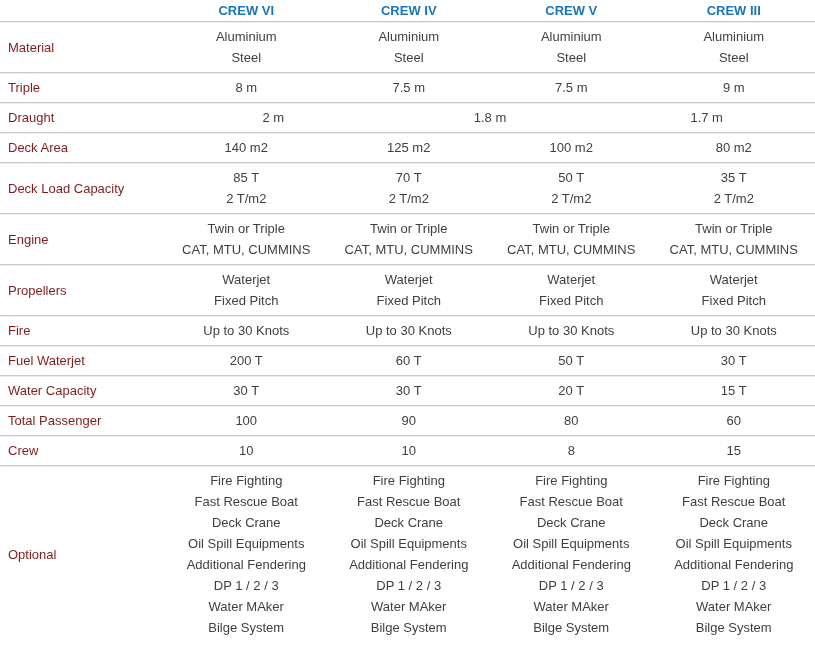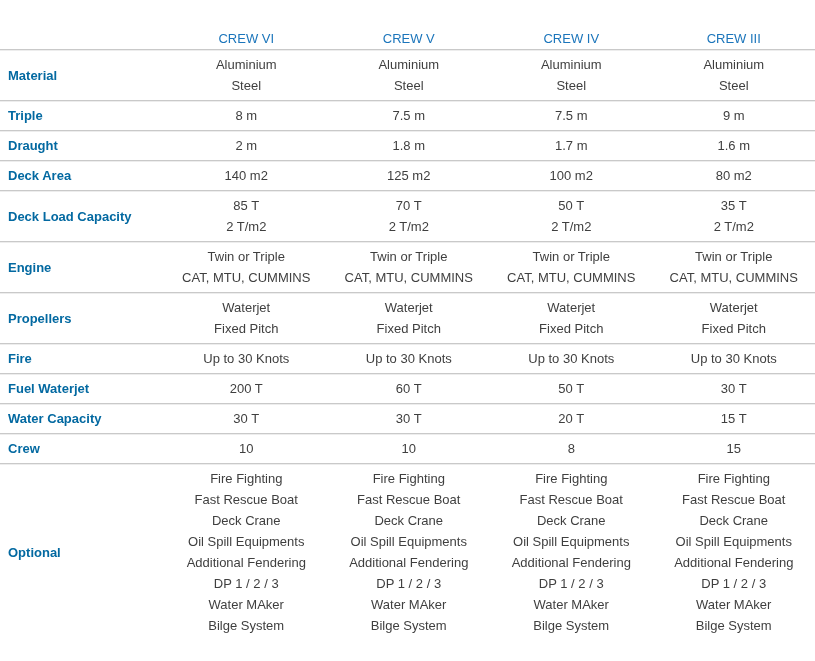--- a/index.html
+++ b/index.html
@@ -34,43 +34,42 @@
     flex: 0 0 165px;
     box-sizing: border-box;
     padding-left: 8px;
     text-align: left;
   }
   .value-cell {
     flex: 1 1 0;
     text-align: center;
   }
   .row-label {
-    color: #0369a1;
-    font-weight: bold;
+    color: #7f1d1d;
+    font-weight: normal;
   }
   .header-cell {
     color: #1b75bb;
-    font-weight: normal;
+    font-weight: bold;
     line-height: 16px;
-    margin-top: 28px;
   }
   .line {
     line-height: 21px;
     white-space: nowrap;
   }
 </style>
 </head>
 <body>
 
 <div class="spec-table">
     <div class="row header-row">
       <div class="cell label-cell"></div>
       <div class="cell value-cell header-cell">CREW VI</div>
+      <div class="cell value-cell header-cell">CREW IV</div>
       <div class="cell value-cell header-cell">CREW V</div>
-      <div class="cell value-cell header-cell">CREW IV</div>
       <div class="cell value-cell header-cell">CREW III</div>
     </div>
     <div class="row body-row">
       <div class="cell label-cell row-label">Material</div>
       <div class="cell value-cell">
         <div class="line">Aluminium</div>
         <div class="line">Steel</div>
       </div>
       <div class="cell value-cell">
         <div class="line">Aluminium</div>
@@ -104,23 +103,20 @@
       <div class="cell label-cell row-label">Draught</div>
       <div class="cell value-cell">
         <div class="line">2 m</div>
       </div>
       <div class="cell value-cell">
         <div class="line">1.8 m</div>
       </div>
       <div class="cell value-cell">
         <div class="line">1.7 m</div>
       </div>
-      <div class="cell value-cell">
-        <div class="line">1.6 m</div>
-      </div>
     </div>
     <div class="row body-row">
       <div class="cell label-cell row-label">Deck Area</div>
       <div class="cell value-cell">
         <div class="line">140 m2</div>
       </div>
       <div class="cell value-cell">
         <div class="line">125 m2</div>
       </div>
       <div class="cell value-cell">
@@ -223,20 +219,35 @@
         <div class="line">30 T</div>
       </div>
       <div class="cell value-cell">
         <div class="line">30 T</div>
       </div>
       <div class="cell value-cell">
         <div class="line">20 T</div>
       </div>
       <div class="cell value-cell">
         <div class="line">15 T</div>
+      </div>
+    </div>
+    <div class="row body-row">
+      <div class="cell label-cell row-label">Total Passenger</div>
+      <div class="cell value-cell">
+        <div class="line">100</div>
+      </div>
+      <div class="cell value-cell">
+        <div class="line">90</div>
+      </div>
+      <div class="cell value-cell">
+        <div class="line">80</div>
+      </div>
+      <div class="cell value-cell">
+        <div class="line">60</div>
       </div>
     </div>
     <div class="row body-row">
       <div class="cell label-cell row-label">Crew</div>
       <div class="cell value-cell">
         <div class="line">10</div>
       </div>
       <div class="cell value-cell">
         <div class="line">10</div>
       </div>

